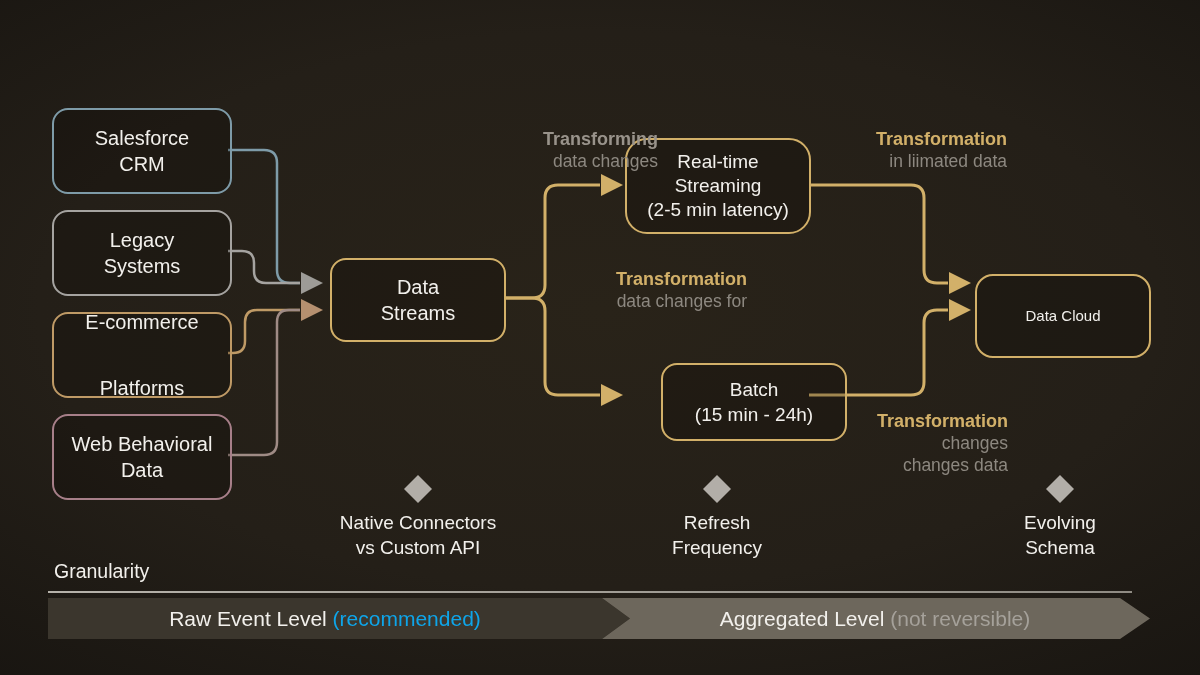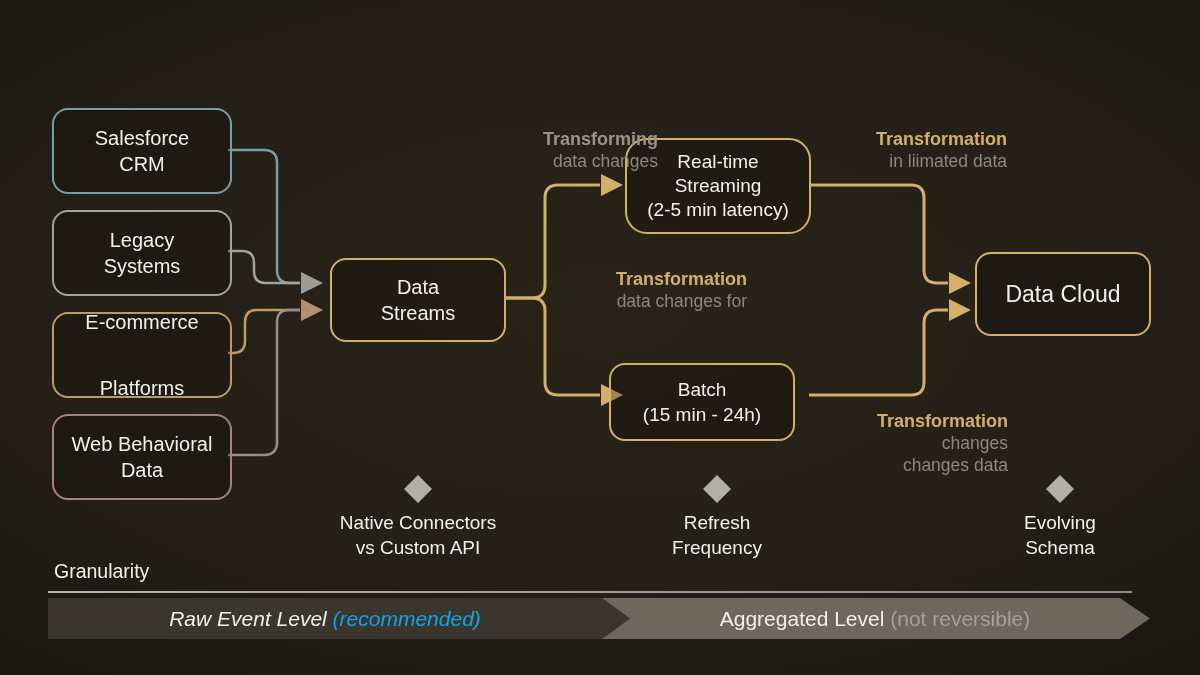--- a/index.html
+++ b/index.html
@@ -14,43 +14,43 @@
     text-align:center;color:#f2f0ec;font-size:20px;line-height:26px;
     background:rgba(10,8,5,0.25);
   }
   .node span{display:block;}
   #n-salesforce{left:52px;top:108px;width:176px;height:82px;border-color:#7e9ba8;}
   #n-legacy   {left:52px;top:210px;width:176px;height:82px;border-color:#a5a3a0;}
   #n-ecommerce{left:52px;top:312px;width:176px;height:82px;border-color:#bf9a66;gap:40px;}
   #n-web      {left:52px;top:414px;width:176px;height:82px;border-color:#a77f89;}
   #n-streams  {left:330px;top:258px;width:172px;height:80px;border-color:#d2b069;}
   #n-realtime {left:625px;top:138px;width:182px;height:92px;border-color:#d2b069;font-size:19px;line-height:24px;border-radius:22px;}
-  #n-batch    {left:609px;top:363px;width:182px;height:74px;border-color:#d2b069;font-size:19px;line-height:25px;}
-  #n-cloud    {left:975px;top:252px;width:172px;height:80px;border-color:#d2b069;font-size:23px;}
+  #n-batch    {left:661px;top:363px;width:182px;height:74px;border-color:#d2b069;font-size:19px;line-height:25px;}
+  #n-cloud    {left:975px;top:274px;width:172px;height:80px;border-color:#d2b069;font-size:15px;border-radius:18px;}
   svg.overlay{position:absolute;left:0;top:0;}
   .anno{position:absolute;width:220px;text-align:right;font-size:17.5px;line-height:22px;color:#8d8880;}
   .anno .ttl{font-weight:bold;color:#d2b069;font-size:18px;}
   .anno .ttl.gray{color:#99938b;}
   #a1{left:438px;top:128px;}
   #a2{left:787px;top:128px;}
   #a3{left:527px;top:268px;}
   #a4{left:788px;top:410px;}
   .mile{position:absolute;width:240px;text-align:center;color:#f2f0ec;font-size:19px;line-height:25px;}
   #m0{left:298px;top:510px;}
   #m1{left:597px;top:510px;}
   #m2{left:940px;top:510px;}
   .mile span{display:block;}
   #granularity{position:absolute;left:54px;top:560px;font-size:19.5px;color:#f2f0ec;}
   #bar-topline{position:absolute;left:48px;top:591px;width:1084px;height:2px;
     background:linear-gradient(90deg,#b6b2aa,#8f8b83);}
   .bar{position:absolute;top:598px;height:41px;display:flex;align-items:center;justify-content:center;
     font-size:21px;color:#f2f0ec;white-space:pre;}
   #bar-left{left:48px;width:582px;background:#3b362d;
     clip-path:polygon(0 0, calc(100% - 28px) 0, 100% 50%, calc(100% - 28px) 100%, 0 100%);
-    padding-right:28px;box-sizing:border-box;font-style:italic;}
+    padding-right:28px;box-sizing:border-box;}
   #bar-right{left:602px;width:548px;background:#6d675c;
     clip-path:polygon(0 0, calc(100% - 30px) 0, 100% 50%, calc(100% - 30px) 100%, 0 100%, 28px 50%);
     padding-left:28px;padding-right:30px;box-sizing:border-box;justify-content:center;}
   #bar-left .note{color:#0ea5e9;}
   #bar-right .note{color:#a5a19a;}
 </style>
 </head>
 <body>
 
 <div id="stage">

